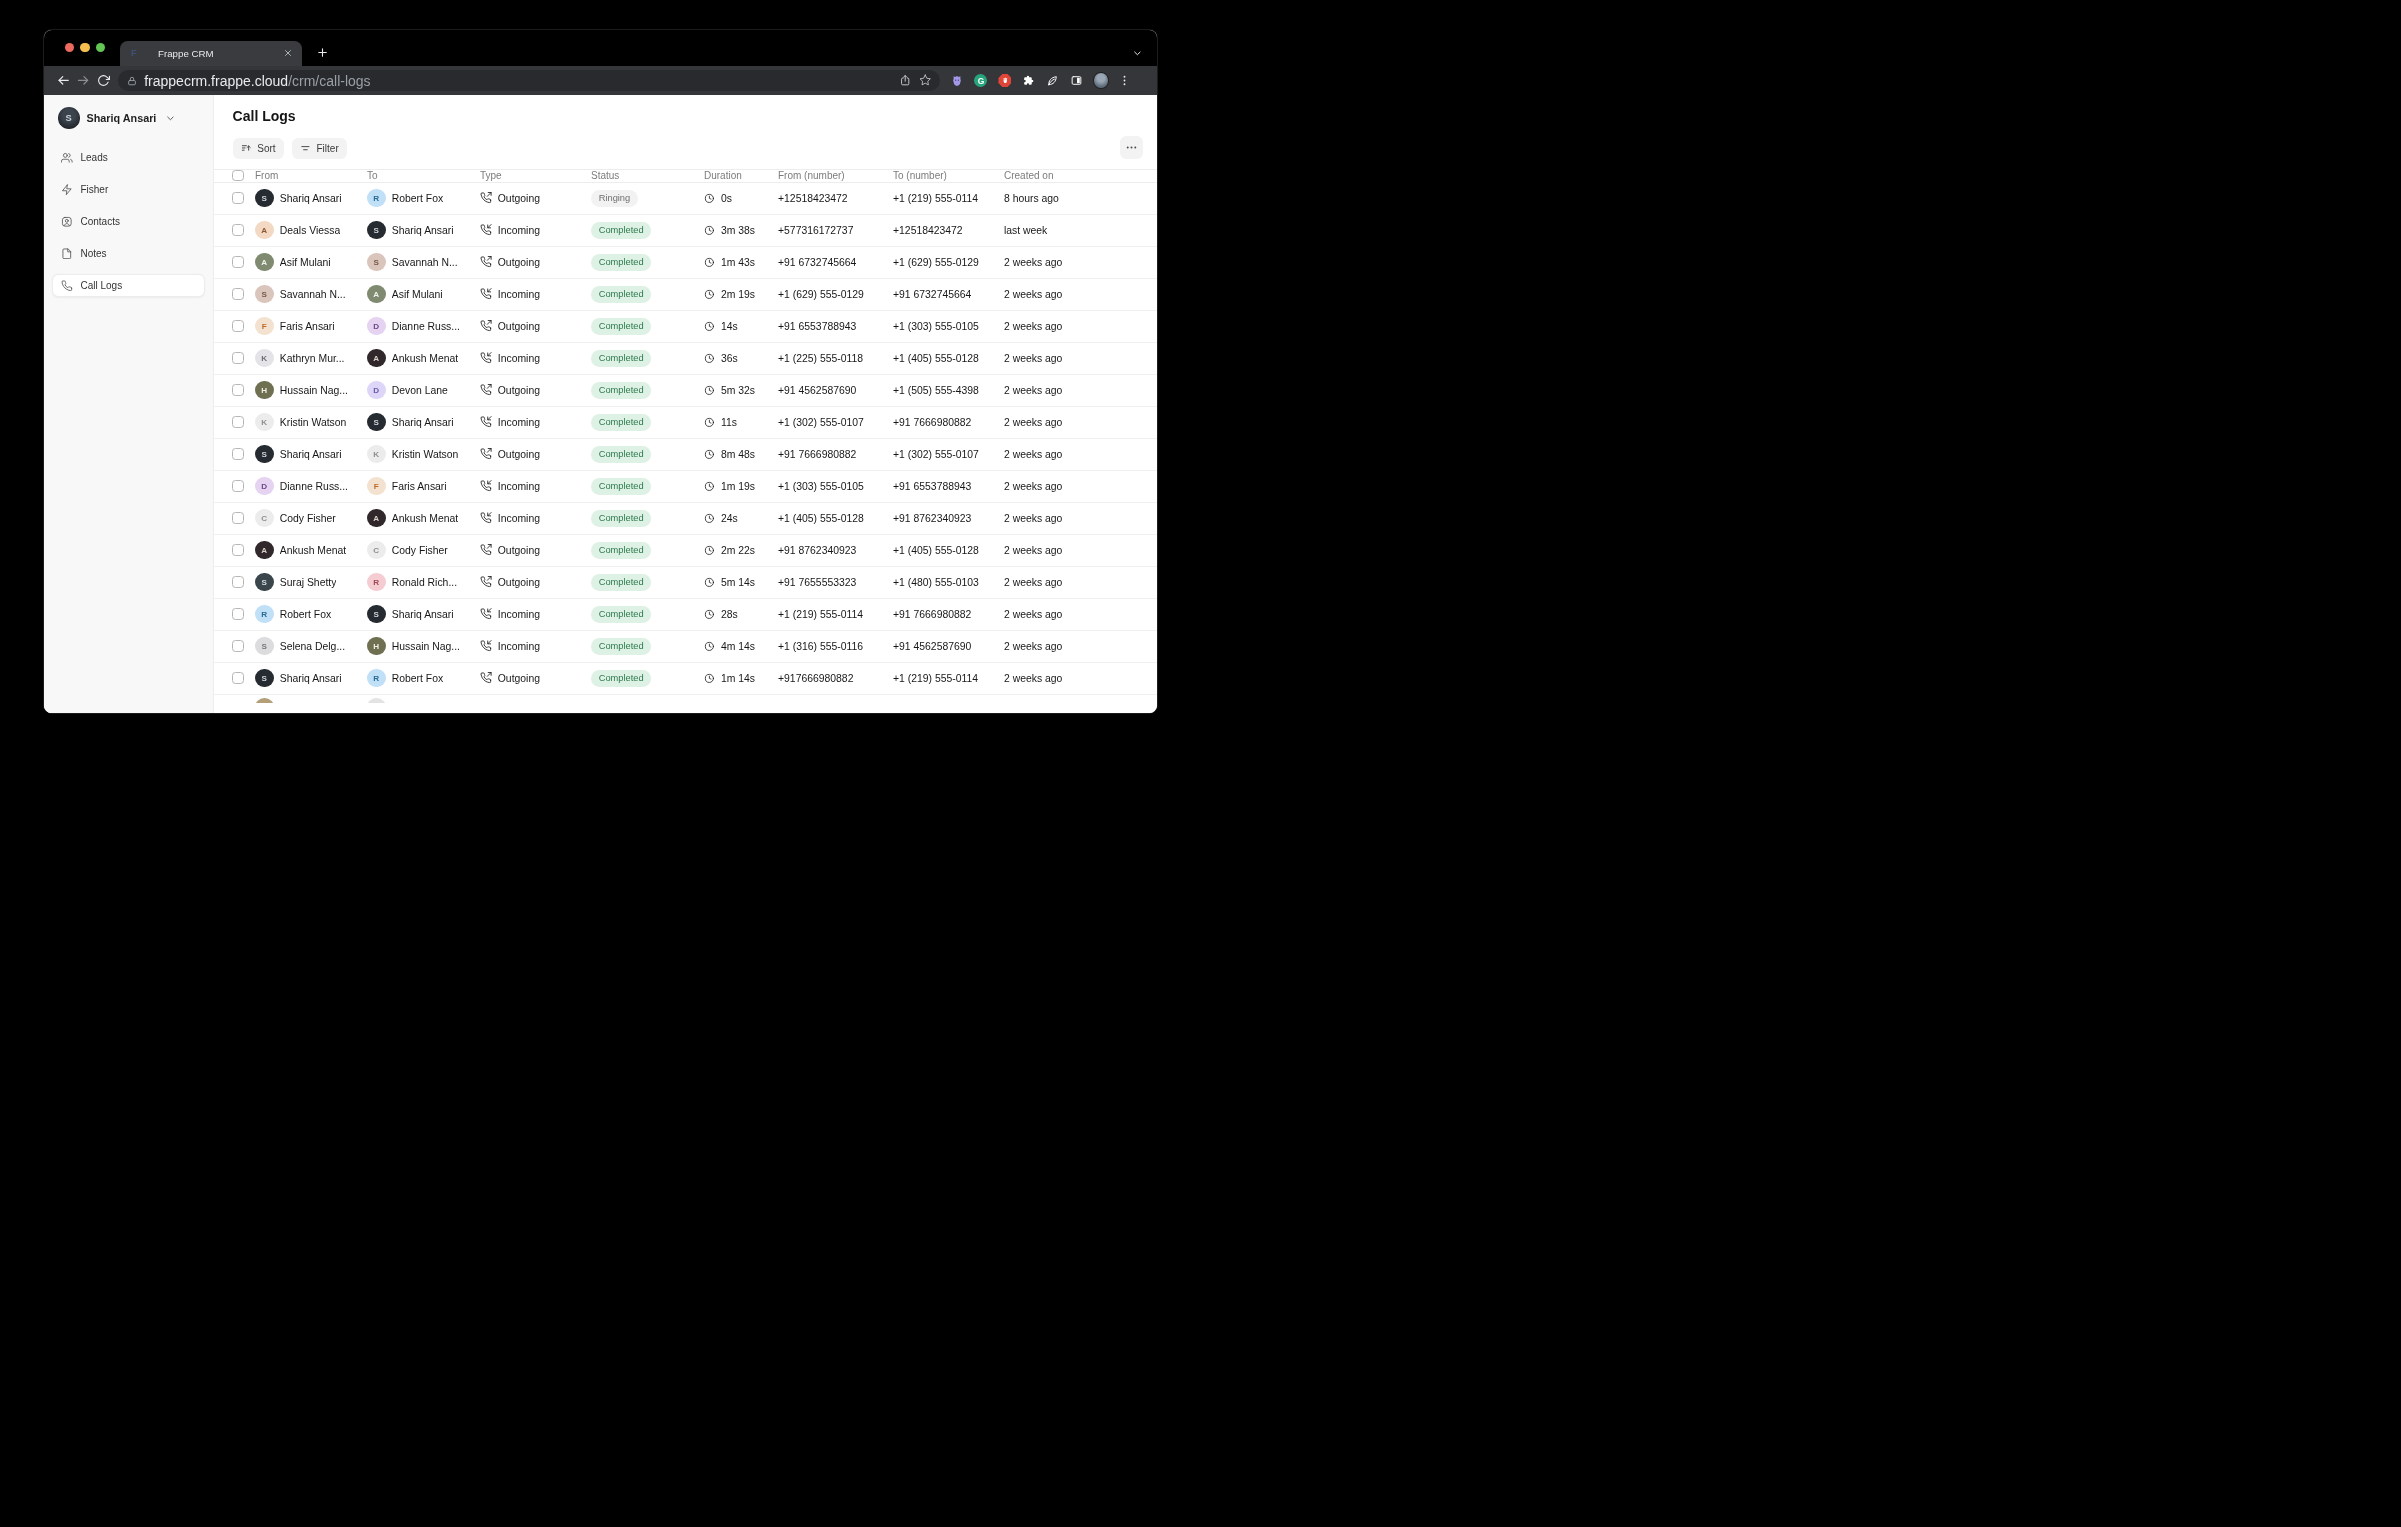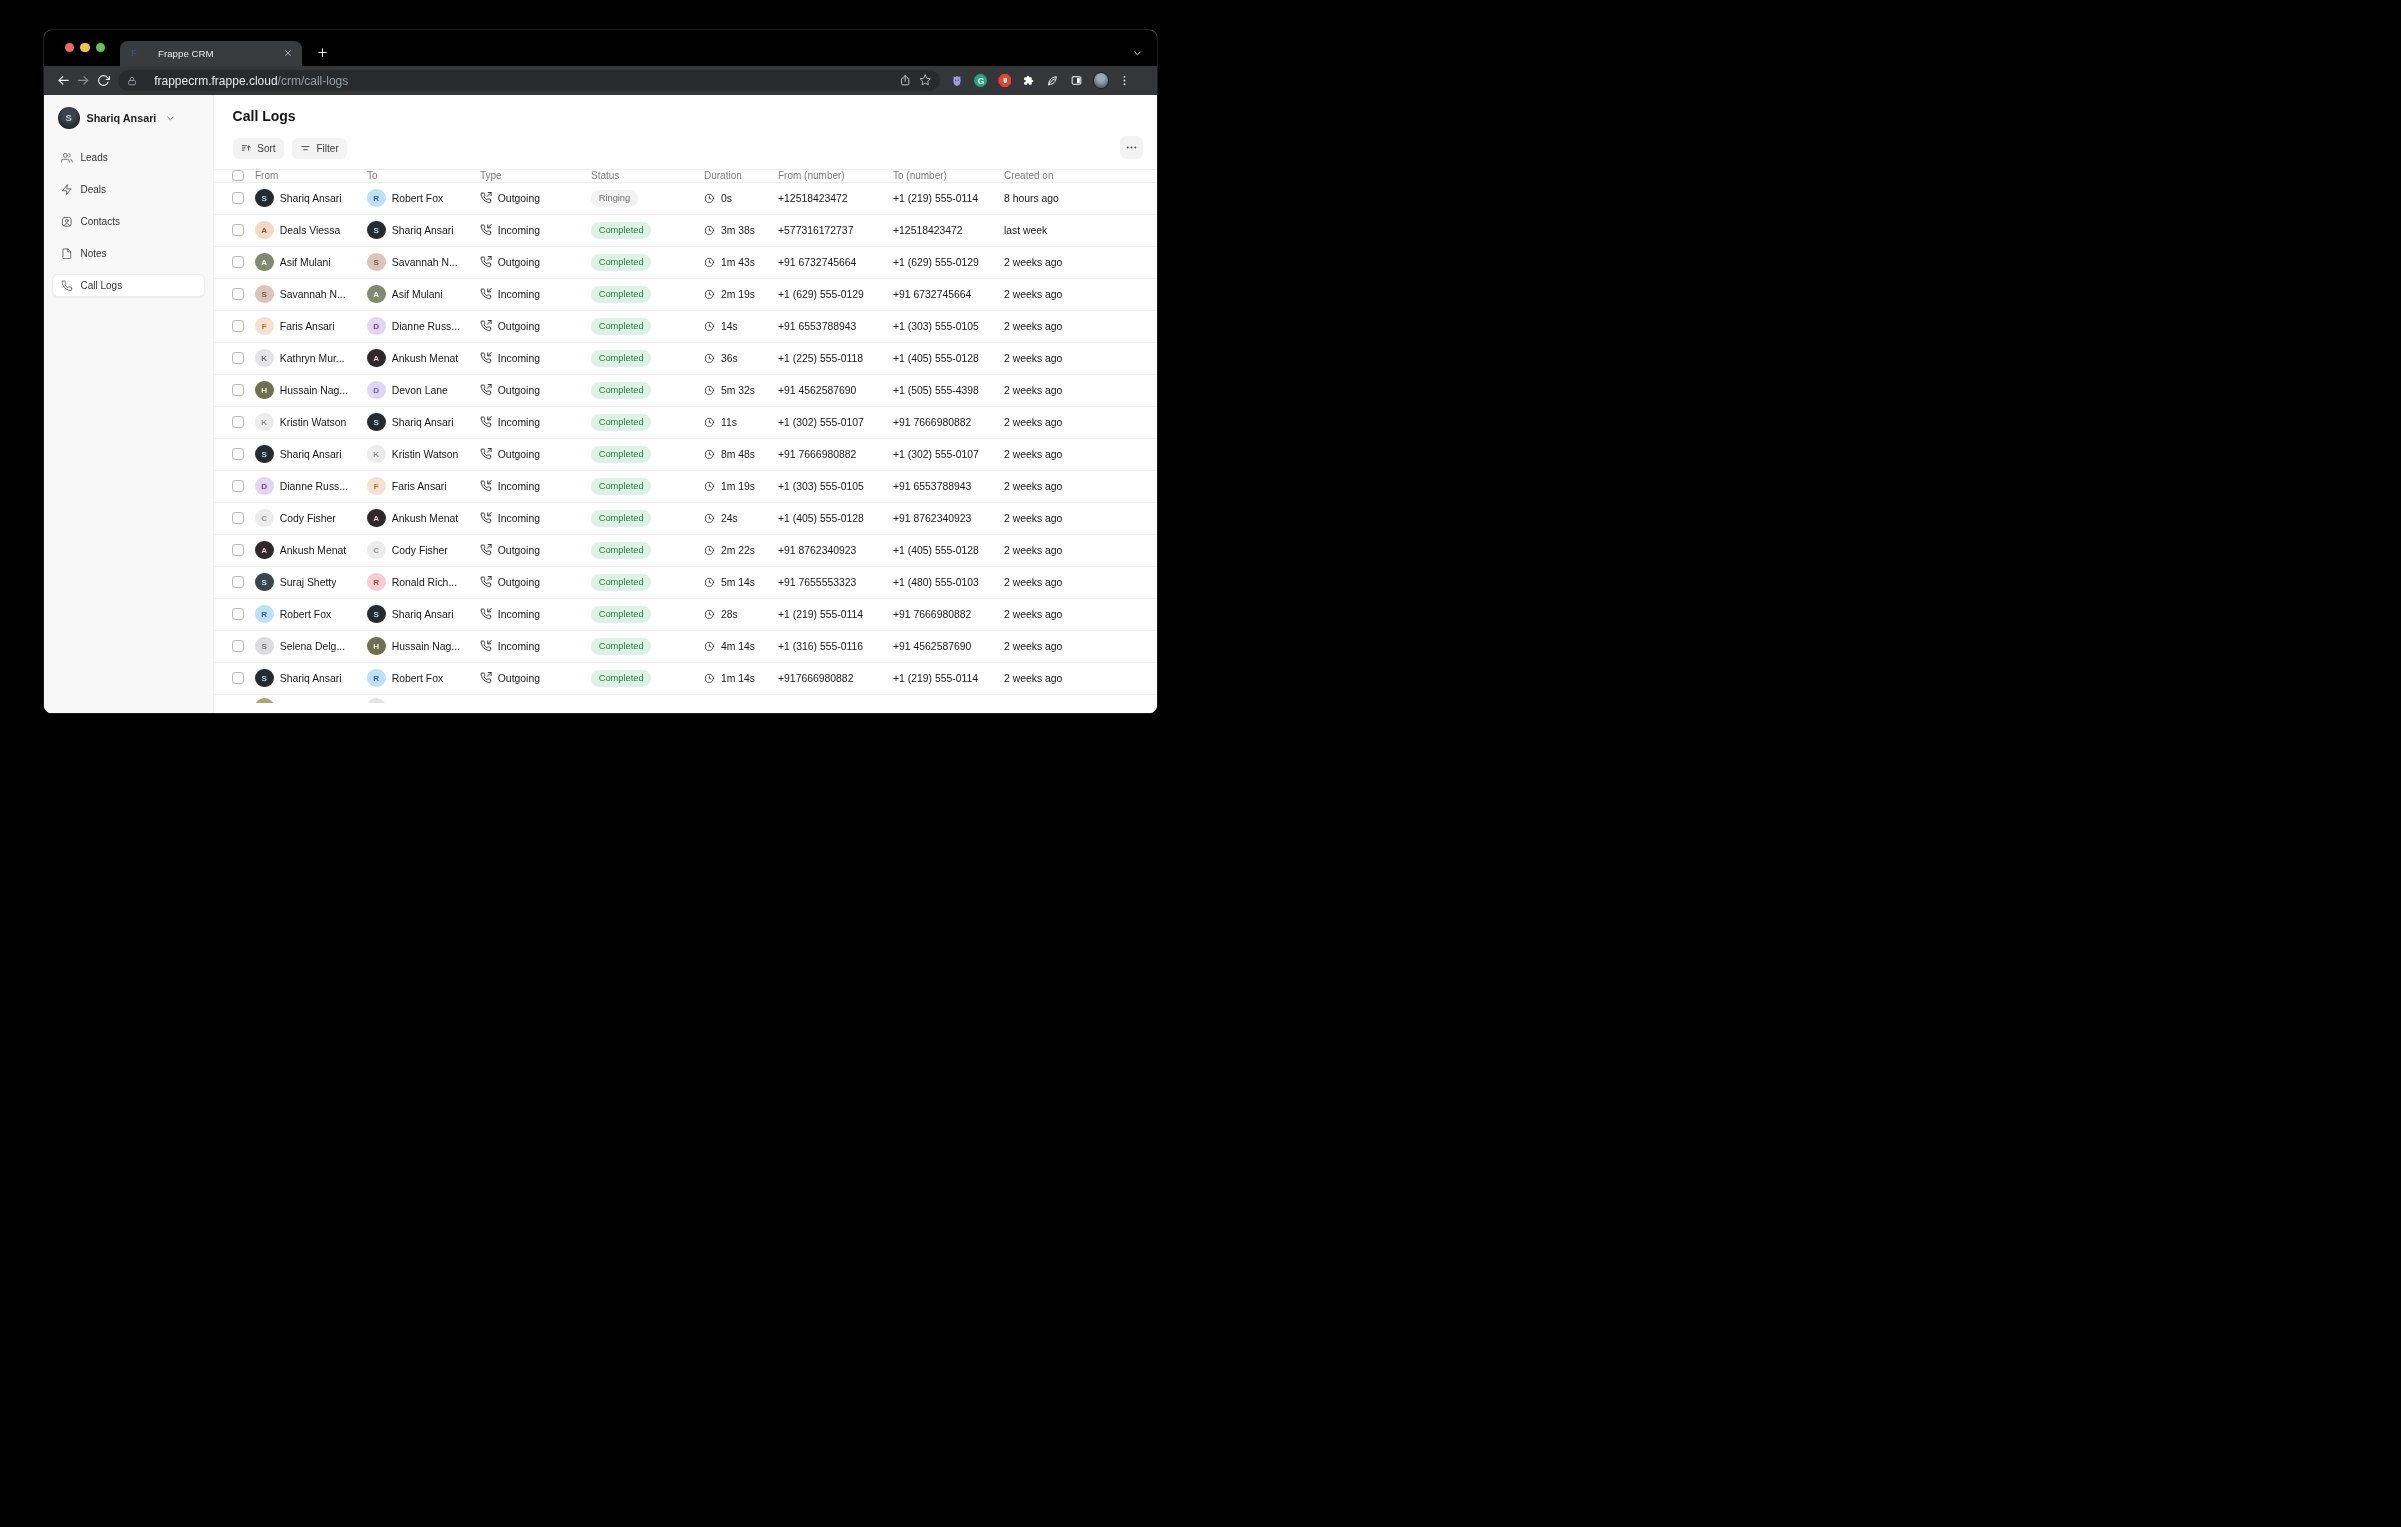--- a/index.html
+++ b/index.html
@@ -30,21 +30,21 @@
     display:flex; align-items:center; justify-content:center; border-radius:50%; }
   .strip-chevron { position:absolute; right:14px; bottom:7.7px; color:#fff; }
 
   
   .toolbar { height:29px; background:#35363a; display:flex; align-items:center; padding:0 9.3px; }
   .navbtn { width:20px; height:20px; display:flex; align-items:center; justify-content:center; color:#e8eaed; flex:none; }
   .navbtn.disabled { color:#8b8f94; }
   .urlpill { width:822px; height:21.7px; background:#282a2d; border-radius:10.8px; display:flex;
     align-items:center; padding:0 4.6px 0 9.3px; margin-left:4.6px; flex:none; }
   .lock { color:#9aa0a6; }
-  .url-text { font-size:12px; margin-left:17px; flex:1; white-space:nowrap; overflow:hidden; }
+  .url-text { font-size:14px; margin-left:7px; flex:1; white-space:nowrap; overflow:hidden; }
   .url-host { color:#e8eaed; } .url-path { color:#9aa0a6; }
   .pill-icon { width:20px; height:20px; display:flex; align-items:center; justify-content:center; color:#cdd1d5; flex:none; }
   .ext-row { display:flex; align-items:center; gap:8.5px; margin-left:9.3px; }
   .ext { width:15.5px; height:15.5px; display:flex; align-items:center; justify-content:center; color:#fff; flex:none; }
   .g-circle { width:13px; height:13px; border-radius:50%; background:#27a47c; color:#fff; font-size:8.5px;
     font-weight:700; display:flex; align-items:center; justify-content:center; }
   .octagon { width:13px; height:13px; background:#e04638;
     clip-path:polygon(30% 0,70% 0,100% 30%,100% 70%,70% 100%,30% 100%,0 70%,0 30%); position:relative; }
   .profile-avatar { width:16.2px; height:16.2px; border-radius:50%;
     background:radial-gradient(circle at 50% 35%, #9aa7b5 0 30%, #5d6a77 70%); border:0.8px solid #222; }
@@ -242,21 +242,21 @@
               </svg>
             </span>
             <span>Leads</span>
           </div>
           <div class="nav-item">
             <span class="nicon">
               <svg width="11.6" height="11.6" viewBox="0 0 24 24" fill="none" stroke="currentColor" stroke-width="1.7" stroke-linecap="round" stroke-linejoin="round">
                 <polygon points="13 2 3 14 12 14 11 22 21 10 12 10 13 2"></polygon>
               </svg>
             </span>
-            <span>Deals</span>
+            <span>Fisher</span>
           </div>
           <div class="nav-item">
             <span class="nicon">
               <svg width="11.6" height="11.6" viewBox="0 0 24 24" fill="none" stroke="currentColor" stroke-width="1.7" stroke-linecap="round" stroke-linejoin="round">
                 <rect x="3" y="3" width="18" height="18" rx="5"></rect>
                 <circle cx="12" cy="10" r="3"></circle>
                 <path d="M6.8 19.6c1.2-2.6 3-3.9 5.2-3.9s4 1.3 5.2 3.9"></path>
               </svg>
             </span>
             <span>Contacts</span>

